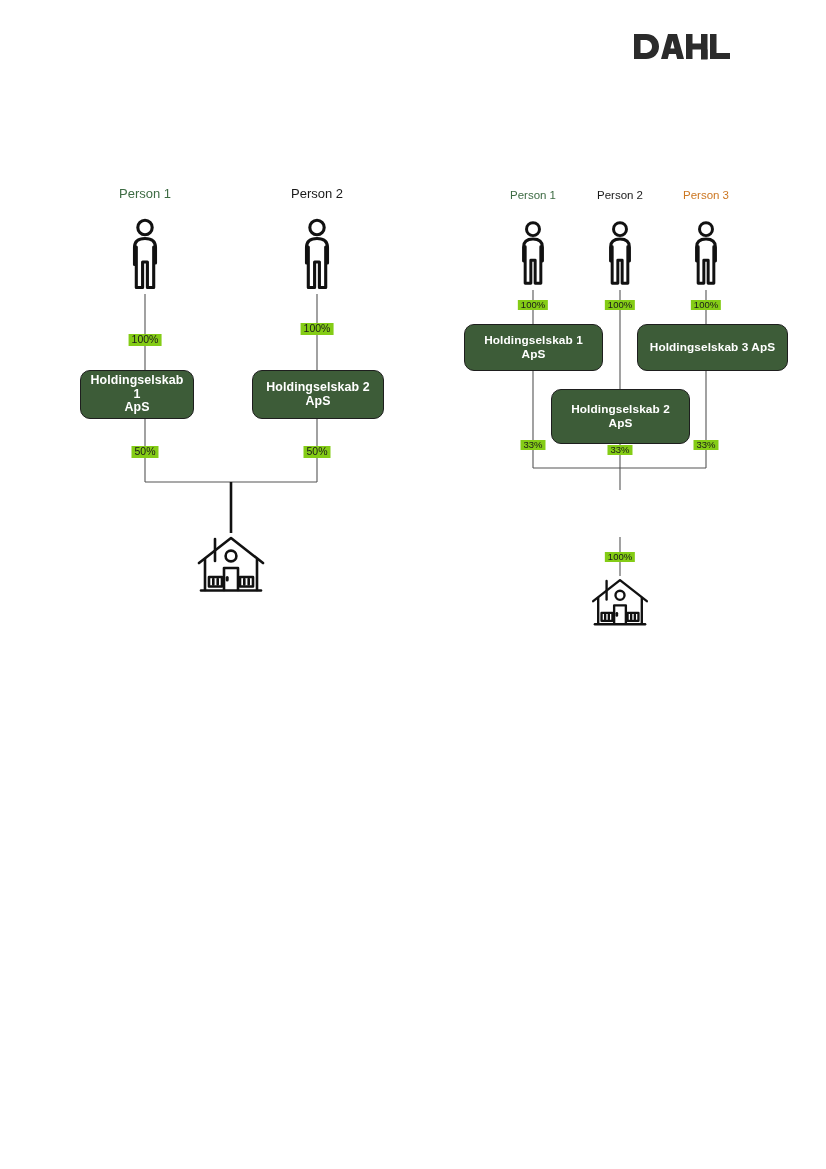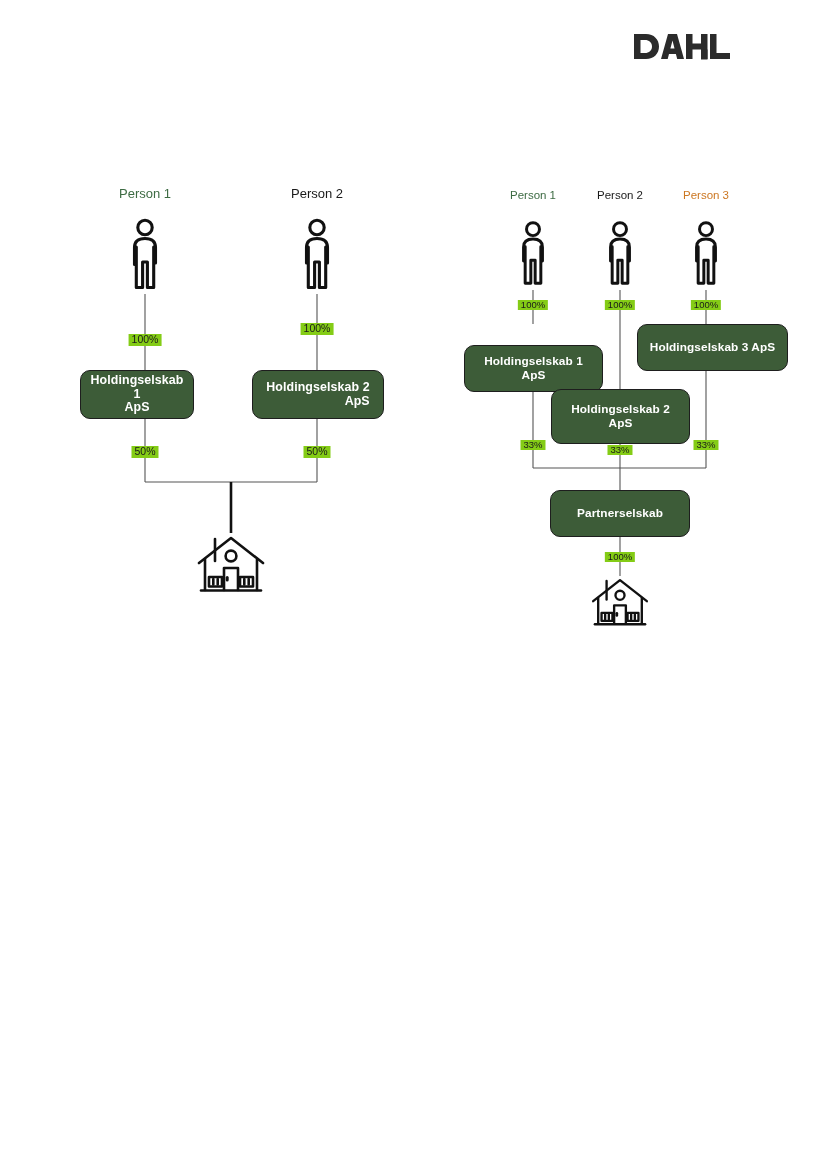--- a/index.html
+++ b/index.html
@@ -175,21 +175,21 @@
 
   <div class="pct-label" style="left:145px; top:334px;">100%</div>
   <div class="pct-label" style="left:317px; top:323px;">100%</div>
 
   <div class="node-box two-line" style="left:80px; top:370px; width:114px; height:49px;">
     <span>
       <span>Holdingselskab 1</span><br>
       <span>ApS</span>
     </span>
   </div>
-  <div class="node-box two-line" style="left:252px; top:370px; width:132px; height:49px;text-align:right;">
+  <div class="node-box two-line" style="left:252px; top:370px; width:132px; height:49px;">
     <span>
       <span>Holdingselskab 2</span><br>
       <span>ApS</span>
     </span>
   </div>
 
   <div class="pct-label" style="left:145px; top:446px;">50%</div>
   <div class="pct-label" style="left:317px; top:446px;">50%</div>
 
   <div class="icon-wrap" style="left:231px; top:533px;">
@@ -247,37 +247,34 @@
         <path d="M20,20.5 C13,20.5 9.5,23.5 9.5,29.5 L9.5,45 M20,20.5 C27,20.5 30.5,23.5 30.5,29.5 L30.5,45"></path>
         <path d="M11.3,29 L11.3,69.5 L17.6,69.5 L17.6,44 M28.7,29 L28.7,69.5 L22.4,69.5 L22.4,44 M17.6,44 L22.4,44"></path>
       </g>
     </svg>
   </div>
 
   <div class="pct-label tiny" style="left:533px; top:300px;">100%</div>
   <div class="pct-label tiny" style="left:620px; top:300px;">100%</div>
   <div class="pct-label tiny" style="left:706px; top:300px;">100%</div>
 
-  <div class="node-box one-line" style="left:464px; top:324px; width:139px; height:47px;margin-top:21px;">
+  <div class="node-box one-line" style="left:464px; top:324px; width:139px; height:47px;">
     <span>Holdingselskab 1 ApS</span>
   </div>
   <div class="node-box one-line" style="left:551px; top:389px; width:139px; height:55px;">
     <span>Holdingselskab 2 ApS</span>
   </div>
   <div class="node-box one-line" style="left:637px; top:324px; width:151px; height:47px;">
     <span>Holdingselskab 3 ApS</span>
   </div>
 
   <div class="pct-label tiny" style="left:533px; top:440px;">33%</div>
   <div class="pct-label tiny" style="left:620px; top:445px;">33%</div>
   <div class="pct-label tiny" style="left:706px; top:440px;">33%</div>
 
-  <div class="node-box one-line" style="left:550px; top:490px; width:140px; height:47px;">
-    <span>Partnerselskab</span>
-  </div>
 
   <div class="pct-label tiny" style="left:620px; top:552px;">100%</div>
 
   <div class="icon-wrap" style="left:620px; top:576px;">
     <svg width="58" height="52" viewBox="0 0 68 62" xmlns="http://www.w3.org/2000/svg">
       <g fill="none" stroke="#111111" stroke-width="2.8" stroke-linejoin="round" stroke-linecap="round">
         <path d="M18,28 L18,6"></path>
         <path d="M2,30 L34,5 L66,30"></path>
         <circle cx="34" cy="23" r="5.4"></circle>
         <path d="M8,26 L8,57 M60,26 L60,57"></path>

